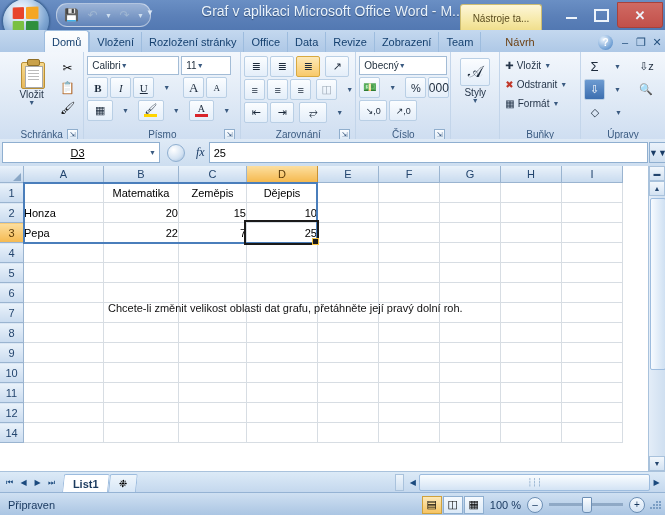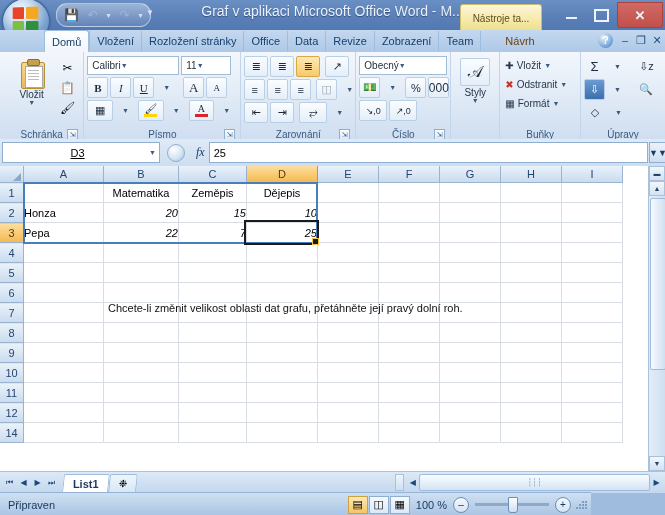--- a/index.html
+++ b/index.html
@@ -47,21 +47,21 @@
   .wbtn{width:28px;height:22px;display:flex;align-items:center;justify-content:center;
     color:#eef4fb;font-size:12px;cursor:pointer;border-radius:2px;}
   .wbtn.close{width:44px;height:24px;background:linear-gradient(#d06a63,#c2504a);
     border:1px solid #a8423c;border-radius:0 0 3px 3px;font-size:13px;font-weight:bold;}
   .wmin{display:block;width:11px;height:2px;background:#eef4fb;margin-top:6px;}
   .wmax{display:block;width:11px;height:9px;border:2px solid #eef4fb;}
 
   
   .tabrow{position:absolute;left:0;top:30px;width:665px;height:22px;
     background:linear-gradient(#c4d8ef,#aec8e6);
-    border-bottom:1px solid #8badd2;display:flex;align-items:center;}
+    border-bottom:1px solid #8badd2;display:flex;align-items:flex-end;}
   .tab{height:20px;padding:0 7px;display:flex;align-items:center;
     font-size:11px;color:#15406f;cursor:pointer;white-space:nowrap;
     border-left:1px solid #9dbcde;}
   .tab:first-child{border-left:none;}
   .tab.active{background:linear-gradient(#fdfefe,#f1f6fc);
     border:1px solid #9dbcde;border-bottom:1px solid #f1f6fc;
     border-radius:3px 3px 0 0;color:#15406f;height:21px;margin-bottom:-1px;}
   .tab.ctx{color:#6b3f12;}
   .tabspacer{flex:1;}
   .helpbtn{width:15px;height:15px;border-radius:50%;
@@ -159,21 +159,21 @@
     font-size:11px;font-weight:normal;color:#23456e;text-align:center;cursor:pointer;}
   .colh.sel{background:linear-gradient(#fcdfa0,#f5b94f);color:#5a3a08;
     border-right-color:#c99233;border-bottom-color:#c99233;}
   .rowh{width:23px;height:19px;background:linear-gradient(#eaf2fa,#c9dbef);
     border-right:1px solid #9ab4d0;border-bottom:1px solid #9ab4d0;
     font-size:11px;color:#23456e;text-align:center;cursor:pointer;}
   .rowh.sel{background:linear-gradient(#fcdfa0,#f5b94f);color:#5a3a08;
     border-right-color:#c99233;}
   .cell{height:19px;border-right:1px solid #d7dde3;border-bottom:1px solid #d7dde3;
     font-size:11px;color:#000;padding:0 3px;overflow:hidden;white-space:nowrap;cursor:cell;}
-  .cell.r{text-align:right;font-style:italic;}
+  .cell.r{text-align:right;}
   .cell.c{text-align:center;}
   .datarange{position:absolute;border:2px solid #4a7ebb;pointer-events:none;}
   .selbox{position:absolute;border:2px solid #1a1a1a;pointer-events:none;}
   .selhandle{position:absolute;width:5px;height:5px;background:#1a1a1a;
     border:1px solid #f5c242;pointer-events:none;}
   .notecell{position:absolute;font-size:11px;color:#111;white-space:nowrap;pointer-events:none;}
 
   
   .vscroll{position:absolute;right:0;top:166px;width:16px;height:305px;
     background:linear-gradient(to right,#e3edf8,#cfdff0);border-left:1px solid #a9c2dc;}
@@ -200,21 +200,21 @@
     display:flex;align-items:center;justify-content:center;font-size:10px;
     cursor:pointer;transform:skewX(-6deg);}
   .hsplit{width:7px;height:15px;background:linear-gradient(#eff6fc,#cfdff0);
     border:1px solid #a9c2dc;margin:0 2px;cursor:col-resize;}
   .hscroll{flex:1;display:flex;align-items:center;height:15px;margin-right:2px;}
   .hthumb{flex:1;height:15px;background:linear-gradient(#fafdff,#d3e3f4);
     border:1px solid #9dbcde;border-radius:2px;display:flex;align-items:center;
     justify-content:center;font-size:8px;color:#7fa0c4;cursor:pointer;}
 
   
-  .statusbar{position:absolute;left:0;top:492px;width:591px;height:23px;
+  .statusbar{position:absolute;left:0;top:492px;width:665px;height:23px;
     background:linear-gradient(#cfe0f2,#a9c4e2);border-top:1px solid #95b3d4;
     display:flex;align-items:center;}
   .statustxt{font-size:11px;color:#17375e;padding-left:8px;}
   .sbspacer{flex:1;}
   .viewbtns{display:flex;align-items:center;gap:1px;margin-right:6px;}
   .vbtn{width:18px;height:16px;border:1px solid #8fafd0;
     background:linear-gradient(#f6fafe,#dbe9f7);display:flex;align-items:center;
     justify-content:center;cursor:pointer;}
   .vbtn.on{background:linear-gradient(#fde9b8,#f6c463);border-color:#cfa13c;}
   .zoomtxt{font-size:11px;color:#17375e;margin-right:6px;}

